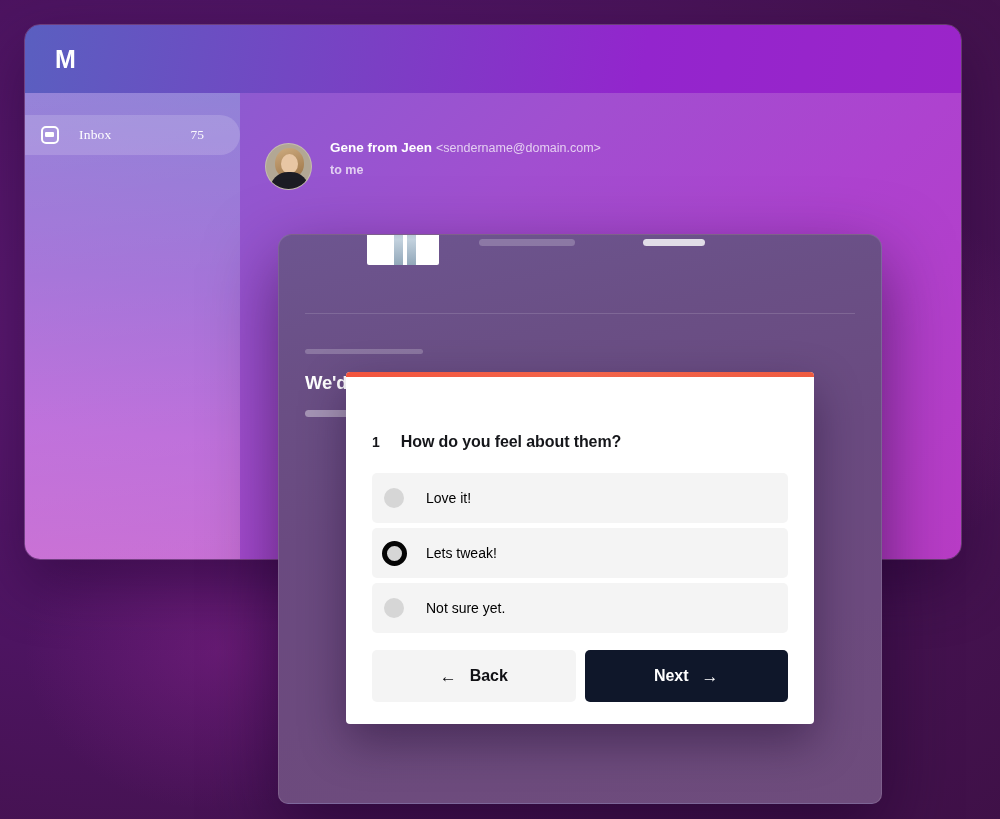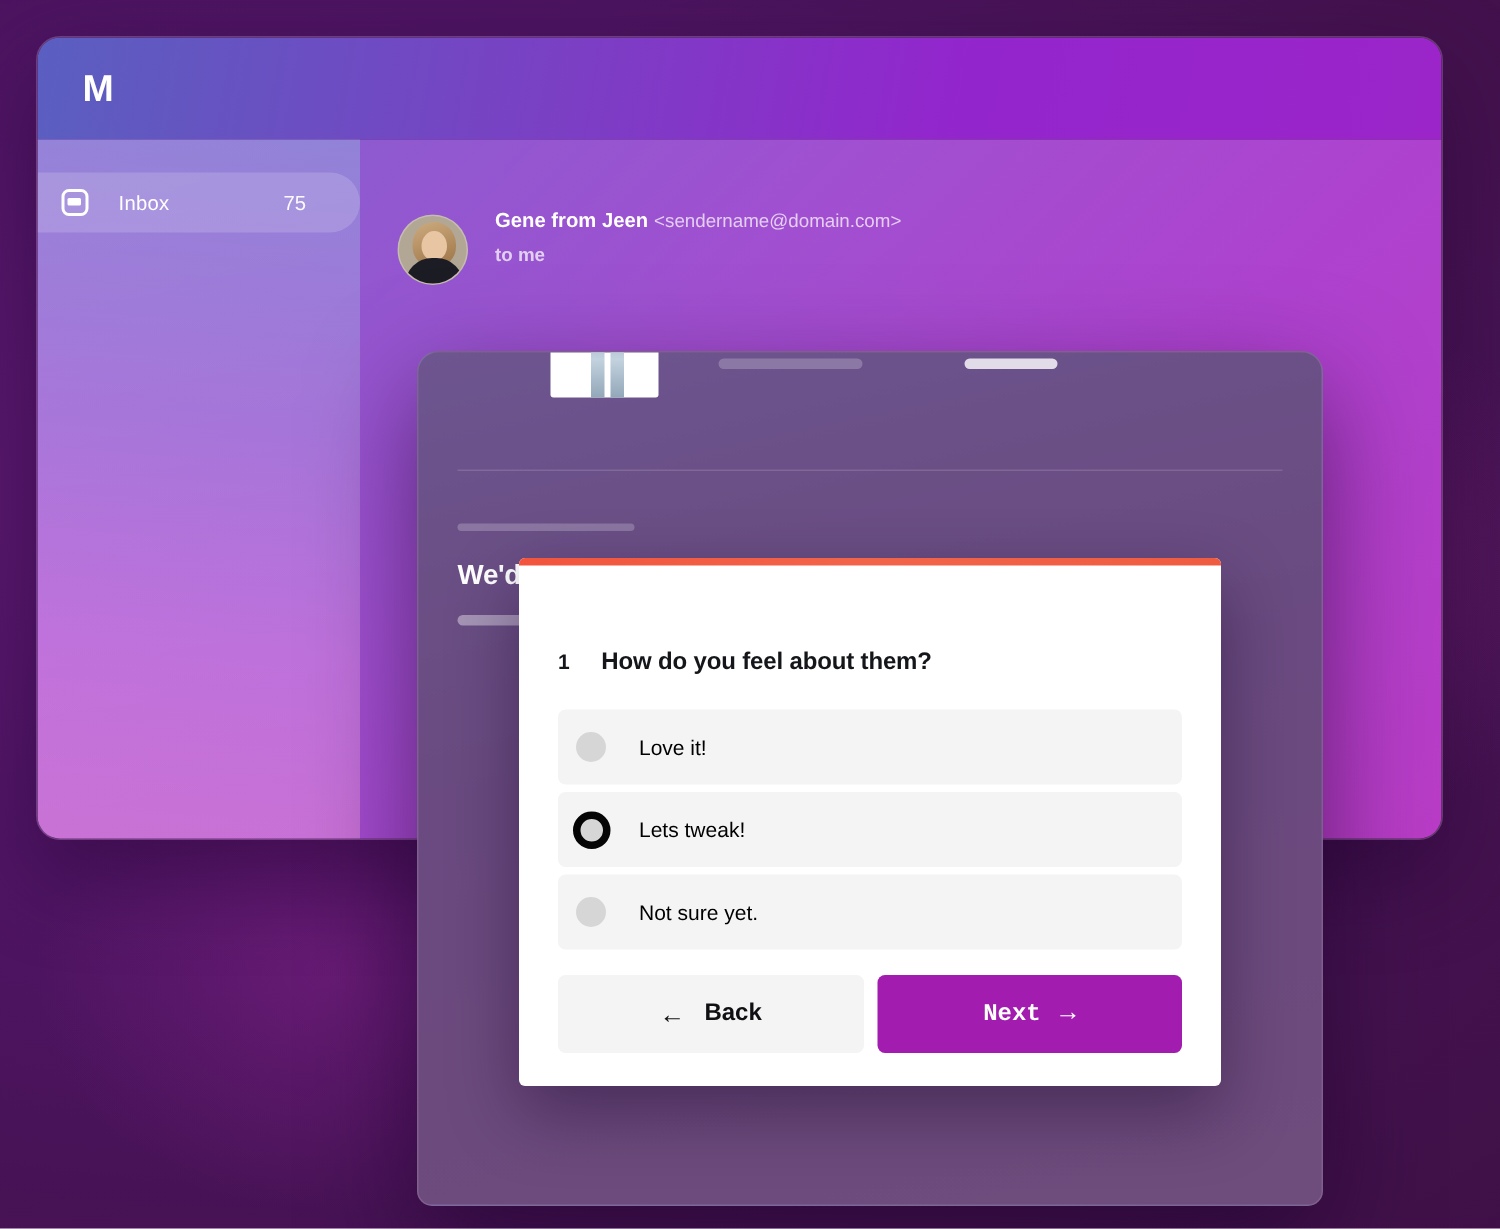--- a/index.html
+++ b/index.html
@@ -66,20 +66,21 @@
   }
 
   
   .mail-sidebar {
     width: 215px;
     flex: 0 0 215px;
     background: linear-gradient(170deg, rgba(255,255,255,0.17) 0%, rgba(255,255,255,0.10) 55%, rgba(255,255,255,0.06) 100%),
                 linear-gradient(185deg, #7d6bd0 0%, #9a63d4 40%, #b964d8 72%, #c668d2 100%);
     padding-top: 22px;
     position: relative;
+    font-family: Liberation Serif, serif;
   }
 
   .sidebar-item {
     display: flex;
     align-items: center;
     height: 40px;
     margin: 0 0 0 0;
     padding: 0 14px 0 16px;
     border-radius: 0 20px 20px 0;
     background: rgba(255,255,255,0.16);
@@ -356,25 +357,24 @@
     cursor: pointer;
     font-family: "Liberation Sans", sans-serif;
   }
   .btn-back {
     background: #f4f4f4;
     color: #101014;
     font-size: 16px;
     font-weight: bold;
   }
   .btn-next {
-    background: #a21caf;
+    background: #0f172a;
     color: #ffffff;
     font-size: 16px;
     font-weight: bold;
-    font-family: Liberation Mono, monospace;
   }
   .arrow { font-size: 17px; line-height: 1; font-weight: normal; }
 
   .survey-footer {
     border-top: 1px solid #ececec;
     height: 47px;
     display: flex;
     align-items: center;
     padding: 0 20px 0 24px;
   }

